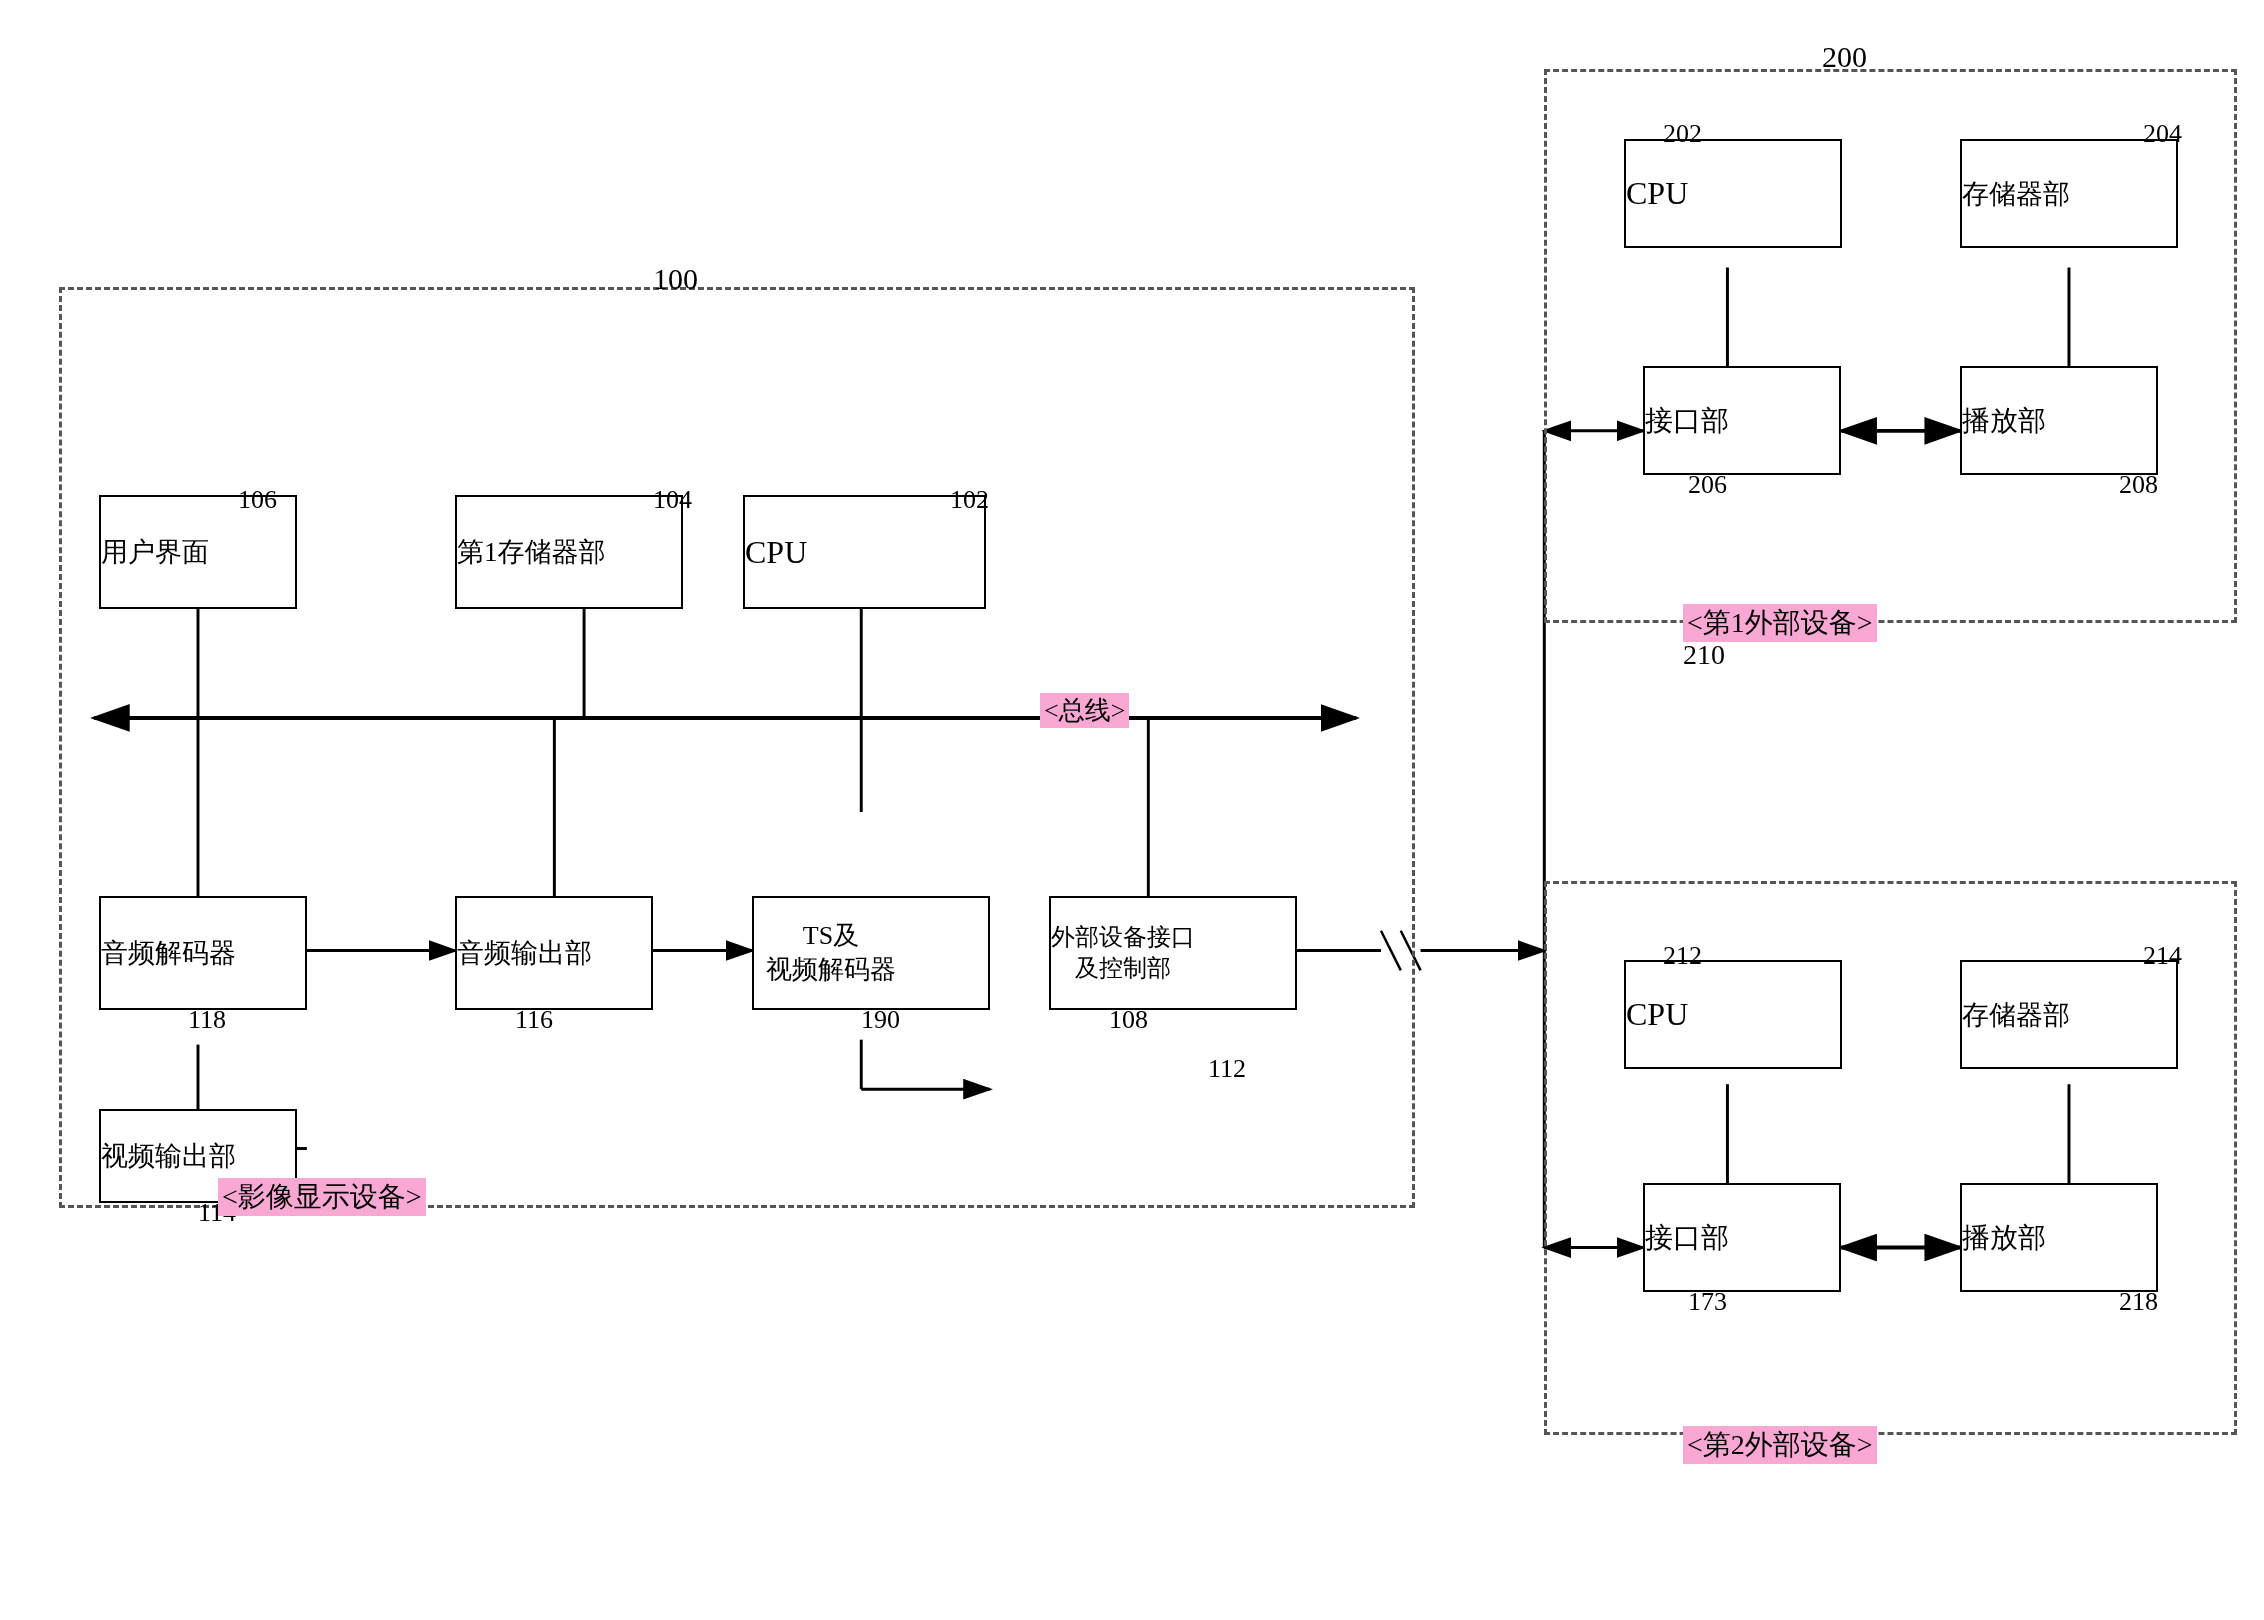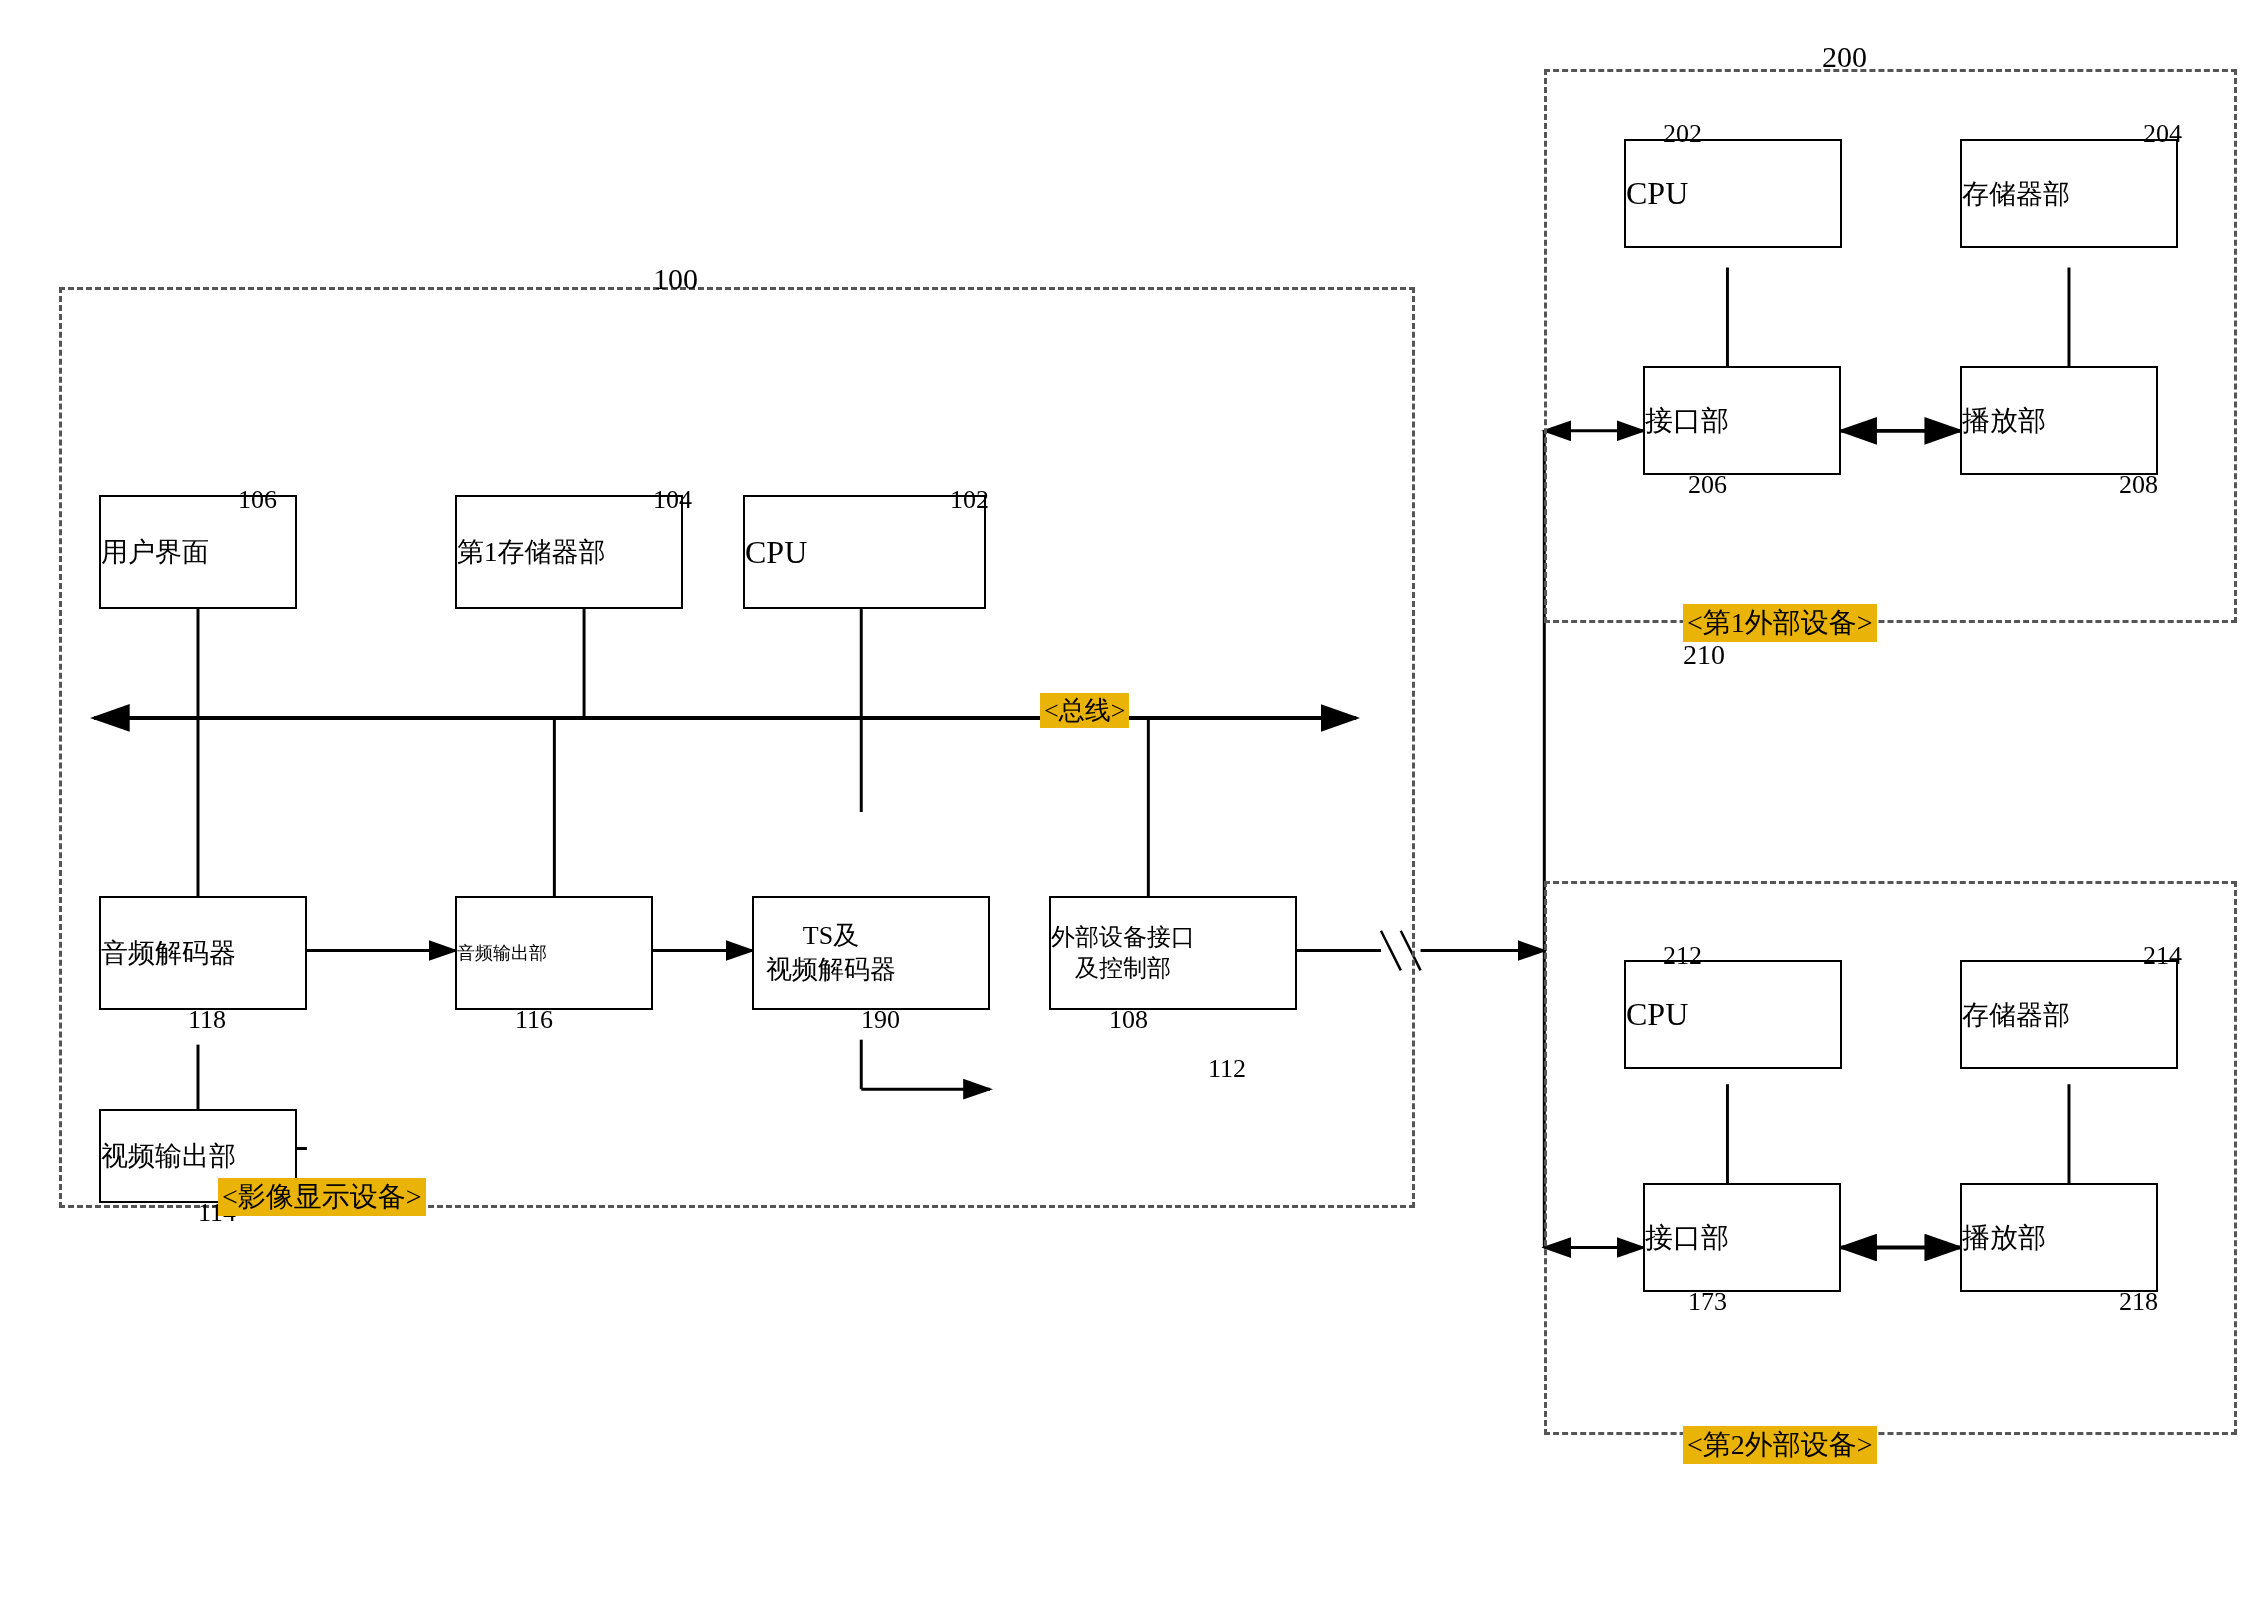--- a/index.html
+++ b/index.html
@@ -33,21 +33,21 @@
 
     .dashed-box {
       position: absolute;
       border: 3px dashed #555;
       background: transparent;
     }
 
     .label {
       position: absolute;
       font-size: 28px;
-      background: #eab308;
+      background: #f9a8d4;
       padding: 0 4px;
     }
 
     .ref-num {
       position: absolute;
       font-size: 26px;
     }
 
     
     .arrow-svg {
@@ -165,21 +165,21 @@
   </div>
   <span class="ref-num" style="left:861px; top:1005px;">190</span>
 
   <span class="ref-num" style="left:1208px; top:1054px;">112</span>
 
   <div class="block" style="left:99px; top:1109px; width:198px; height:94px; font-size:27px;">
     <span>视频输出部</span>
   </div>
   <span class="ref-num" style="left:198px; top:1198px;">114</span>
 
-  <div class="block" style="left:455px; top:896px; width:198px; height:114px; font-size:18px;">
+  <div class="block" style="left:455px; top:896px; width:198px; height:114px; font-size:27px;">
     <span>音频输出部</span>
   </div>
   <span class="ref-num" style="left:515px; top:1005px;">116</span>
 
   <div class="block" style="left:99px; top:896px; width:208px; height:114px; font-size:27px;">
     <span>音频解码器</span>
   </div>
   <span class="ref-num" style="left:188px; top:1005px;">118</span>
 
   <span class="label" style="left:1040px; top:693px; font-size:26px;">&lt;总线&gt;</span>

